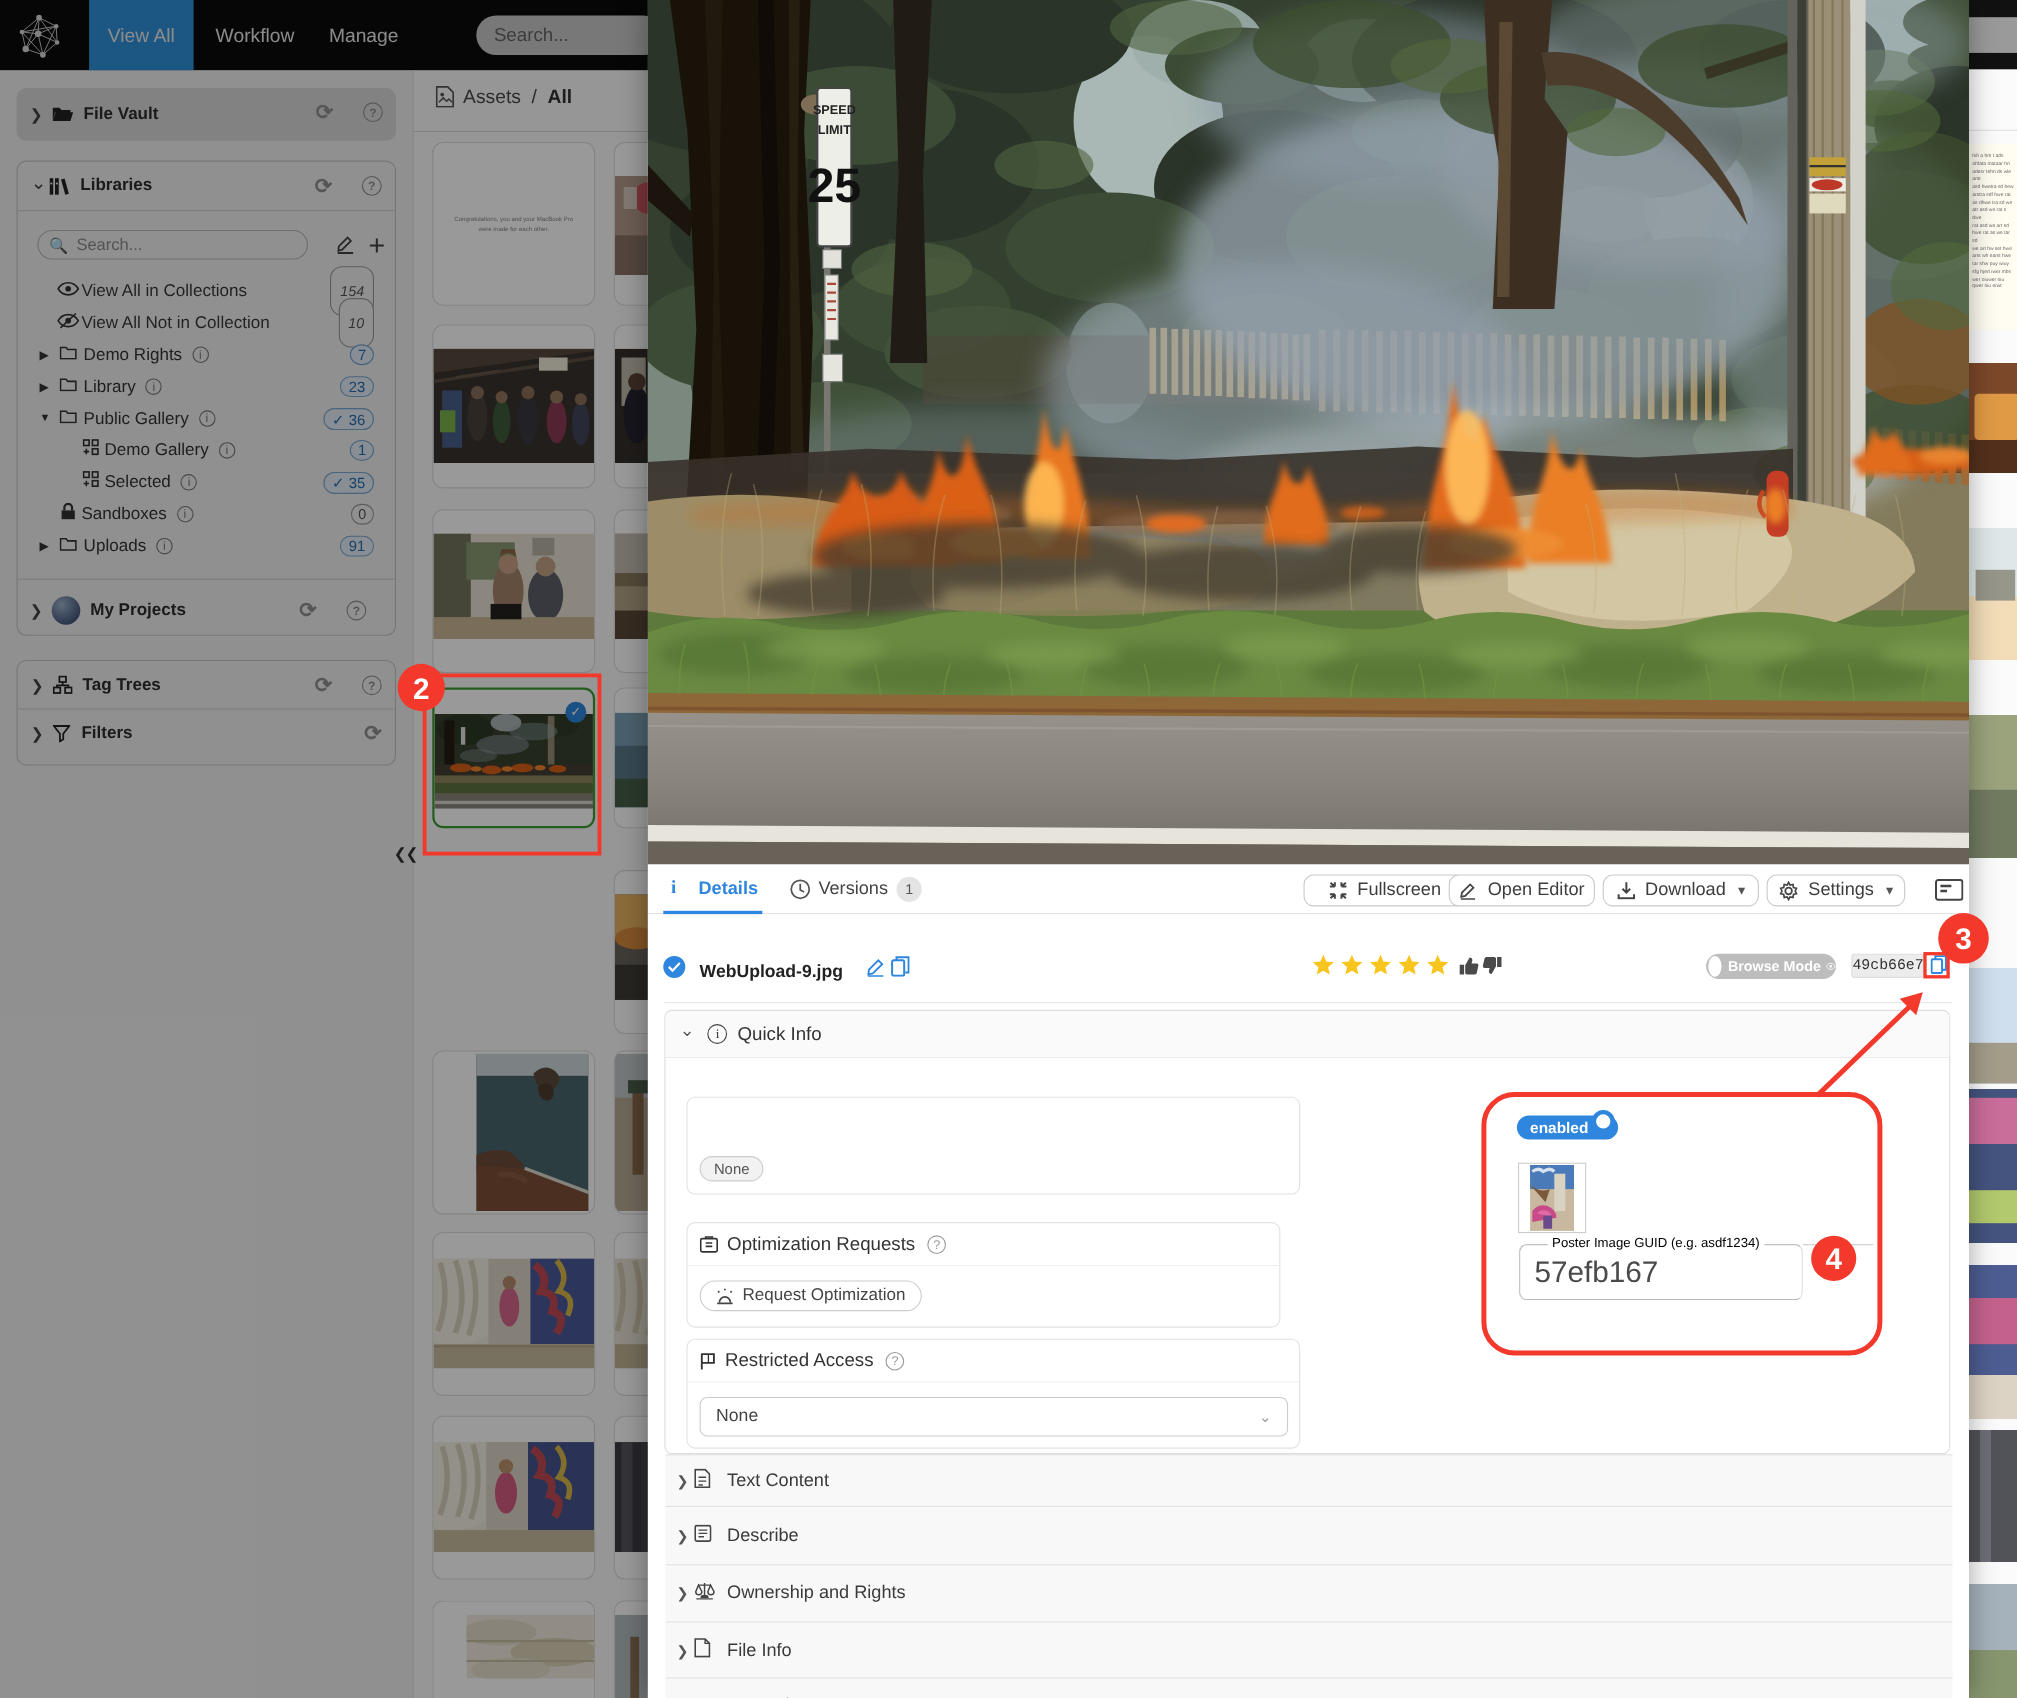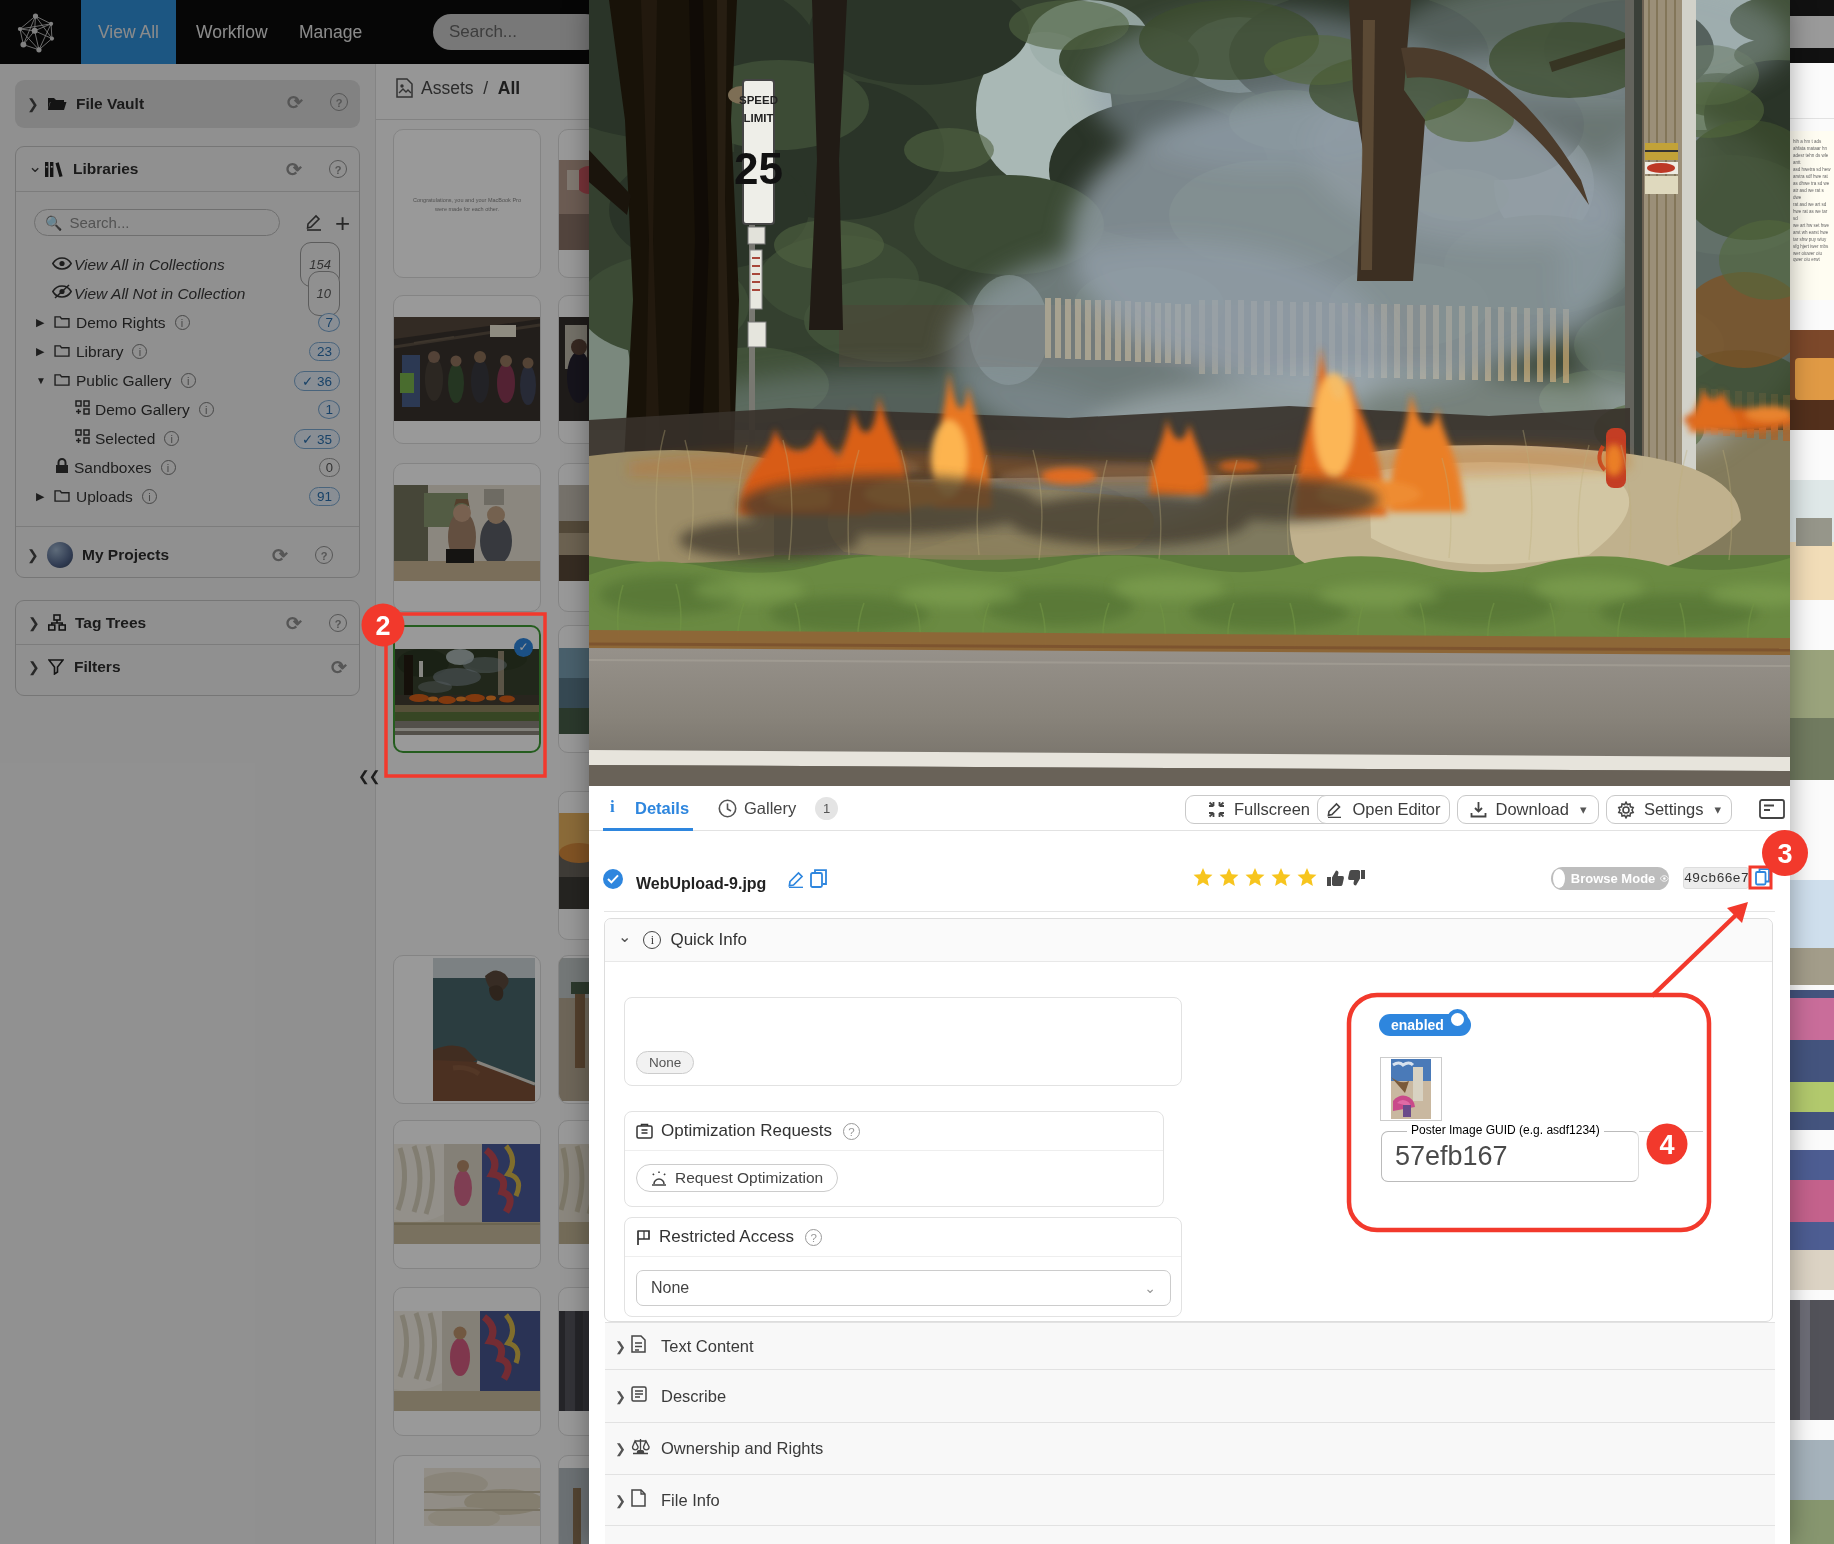--- a/index.html
+++ b/index.html
@@ -10,21 +10,21 @@
 #navsearch{left:433px;top:14px;width:170px;height:36px;background:#c9c9c9;border-radius:18px;color:#666;font-size:17px;line-height:36px;padding-left:16px}
 
 #sidebar{left:0;top:64px;width:375px;height:1480px;background:#f1f1f1}
 .panel{position:absolute;left:15px;width:345px;border:1px solid #c5c5c5;border-radius:9px;background:#f1f1f1}
 .phead{position:relative;height:44px;display:flex;align-items:center;padding:0 12px;font-size:15.5px;font-weight:bold;color:#2d2d2d}
 .chev{color:#444;font-size:14px;width:20px;font-weight:normal}
 .hicons{position:absolute;right:12px;top:0;height:44px;display:flex;align-items:center;gap:18px}
 .treerow{position:relative;height:29px;display:flex;align-items:center;font-size:15.5px;color:#333}
 .badge{position:absolute;right:20px;border:1px solid #9a9a9a;color:#555;border-radius:11px;font-size:13px;font-style:italic;padding:14px 8px;background:#f1f1f1}
 .bluebadge{position:absolute;right:20px;border:1px solid #7ba7cf;color:#2a6fad;border-radius:11px;font-size:13.5px;padding:1px 7px;background:#e4edf7}
-.itl{font-style:italic;color:#3a3a3a}
+.itl{color:#3a3a3a}
 .tico{width:24px;text-align:center;color:#333;flex:0 0 24px}
 .info{display:inline-block;width:15px;height:15px;border:1px solid #777;border-radius:50%;color:#777;font-size:11px;line-height:15px;text-align:center;margin-left:9px;font-style:normal}
 
 #grid{left:375px;top:64px;width:1459px;height:1480px;background:#fafafa;border-left:1px solid #ddd}
 .card{position:absolute;width:148px;height:149px;background:#fff;border:1px solid #ddd;border-radius:10px;overflow:hidden}
 .crumb{position:absolute;left:20px;top:14px;font-size:17.5px;color:#4a4a4a}
 #scrim{left:0;top:0;width:1834px;height:1544px;background:rgba(0,0,0,0.40)}
 
 #modal{left:589px;top:0;width:1201px;height:1544px;background:#fff;box-shadow:0 0 24px rgba(0,0,0,.35)}
 .btn{position:absolute;height:29px;border:1px solid #c9c9c9;border-radius:9px;background:#fff;color:#3d3d3d;font-size:16.5px;display:flex;align-items:center;justify-content:center;gap:9px}
@@ -755,21 +755,21 @@
 <div class="a" style="left:589px;top:786px;width:1201px;height:758px;background:#fff">
  
  <div class="a" style="left:0;top:0;width:1201px;height:45px;border-bottom:1px solid #e2e2e2"></div>
  <div class="a" style="left:21px;top:11px;color:#2e86de;font-size:17px;font-weight:bold;font-family:'Liberation Serif',serif">i</div>
  <div class="a" style="left:46px;top:13px;color:#2e86de;font-size:16.5px;font-weight:bold">Details</div>
  <div class="a" style="left:14px;top:42px;width:90px;height:3px;background:#2e86de"></div>
  <svg class="a" style="left:129px;top:13px" width="19" height="19" viewBox="0 0 19 19">
       <circle cx="9.5" cy="9.5" r="8.2" fill="none" stroke="#555" stroke-width="1.6"></circle>
       <path d="M9.5 4.5 V10 l3.5 2" fill="none" stroke="#555" stroke-width="1.6"></path>
     </svg>
- <div class="a" style="left:155px;top:13px;color:#444;font-size:16.5px">Gallery</div>
+ <div class="a" style="left:155px;top:13px;color:#444;font-size:16.5px">Versions</div>
  <div class="a" style="left:226px;top:11px;width:23px;height:23px;border-radius:50%;background:#e4e4e4;color:#555;font-size:13px;text-align:center;line-height:23px">1</div>
  <div class="btn" style="left:596px;top:9px;width:148px"><svg width="17" height="17" viewBox="0 0 17 17">
         <g stroke="#444" stroke-width="1.8" fill="none">
           <path d="M1 5 L5.5 5 M5.5 5 L5.5 1 M1.5 1.5 L5.5 5"></path>
           <path d="M16 5 L11.5 5 M11.5 5 L11.5 1 M15.5 1.5 L11.5 5"></path>
           <path d="M1 12 L5.5 12 M5.5 12 L5.5 16 M1.5 15.5 L5.5 12"></path>
           <path d="M16 12 L11.5 12 M11.5 12 L11.5 16 M15.5 15.5 L11.5 12"></path>
         </g>
       </svg>Fullscreen</div>
  <div class="btn" style="left:728px;top:9px;width:133px"><svg width="17" height="17" viewBox="0 0 17 17">

